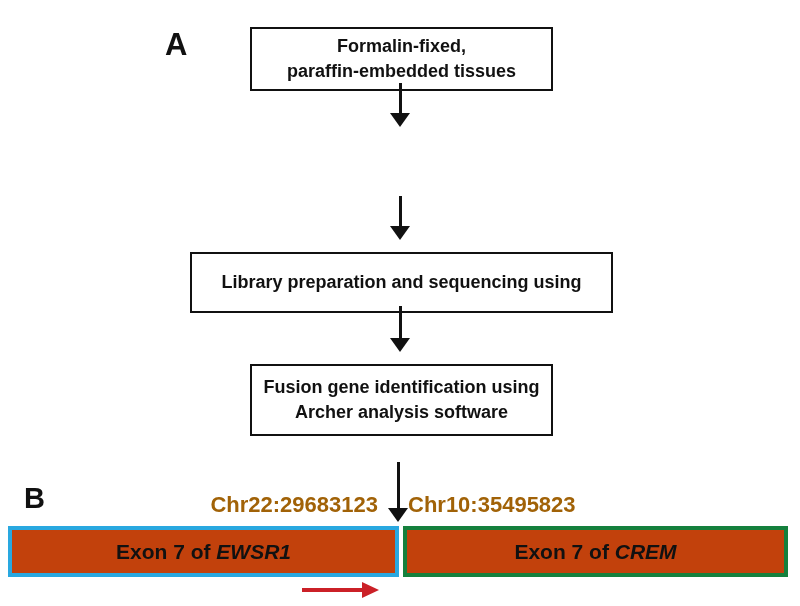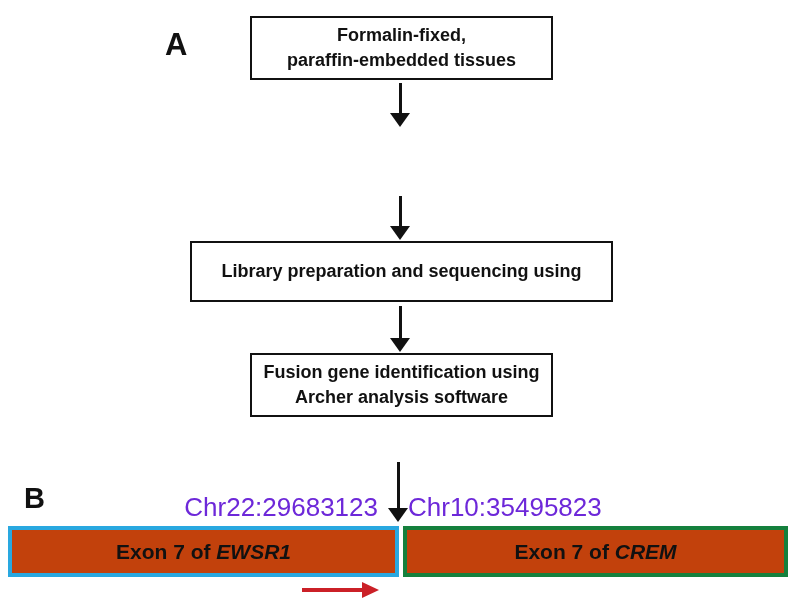--- a/index.html
+++ b/index.html
@@ -32,25 +32,26 @@
     background: #ffffff;
     display: flex;
     flex-direction: column;
     align-items: center;
     justify-content: center;
     text-align: center;
     font-size: 18px;
     font-weight: bold;
     color: #111111;
     line-height: 1.38;
+    margin-top: 11px;
   }
   .box1 { left: 250px; top: 16px;  width: 303px; height: 64px; }
   .box2 { left: 252px; top: 128px; width: 300px; height: 64px; }
   .box3 { left: 190px; top: 241px; width: 423px; height: 61px; }
-  .box4 { left: 250px; top: 353px; width: 303px; height: 64px; }
+  .box4 { left: 250px; top: 353px; width: 303px; height: 72px; }
 
   
   .varrow {
     position: absolute;
     width: 20px;
     display: flex;
     flex-direction: column;
     align-items: center;
   }
   .varrow .shaft { width: 3px; flex: 1 1 auto; background: #111111; }
@@ -62,23 +63,23 @@
   }
   .arrow1 { left: 390px; top: 83px;  height: 44px; }
   .arrow2 { left: 390px; top: 196px; height: 44px; }
   .arrow3 { left: 390px; top: 306px; height: 46px; }
   .arrowb { left: 388px; top: 462px; height: 60px; }
 
   
   .chr-label {
     position: absolute;
     top: 492px;
-    font-size: 26px;
-    font-weight: normal;
-    color: #6d28d9;
+    font-size: 22px;
+    font-weight: bold;
+    color: #a16207;
     white-space: nowrap;
   }
   .chr-left  { left: 118px; width: 260px; text-align: right; }
   .chr-right { left: 408px; text-align: left; }
 
   
   .gene-box {
     position: absolute;
     top: 526px;
     height: 51px;

